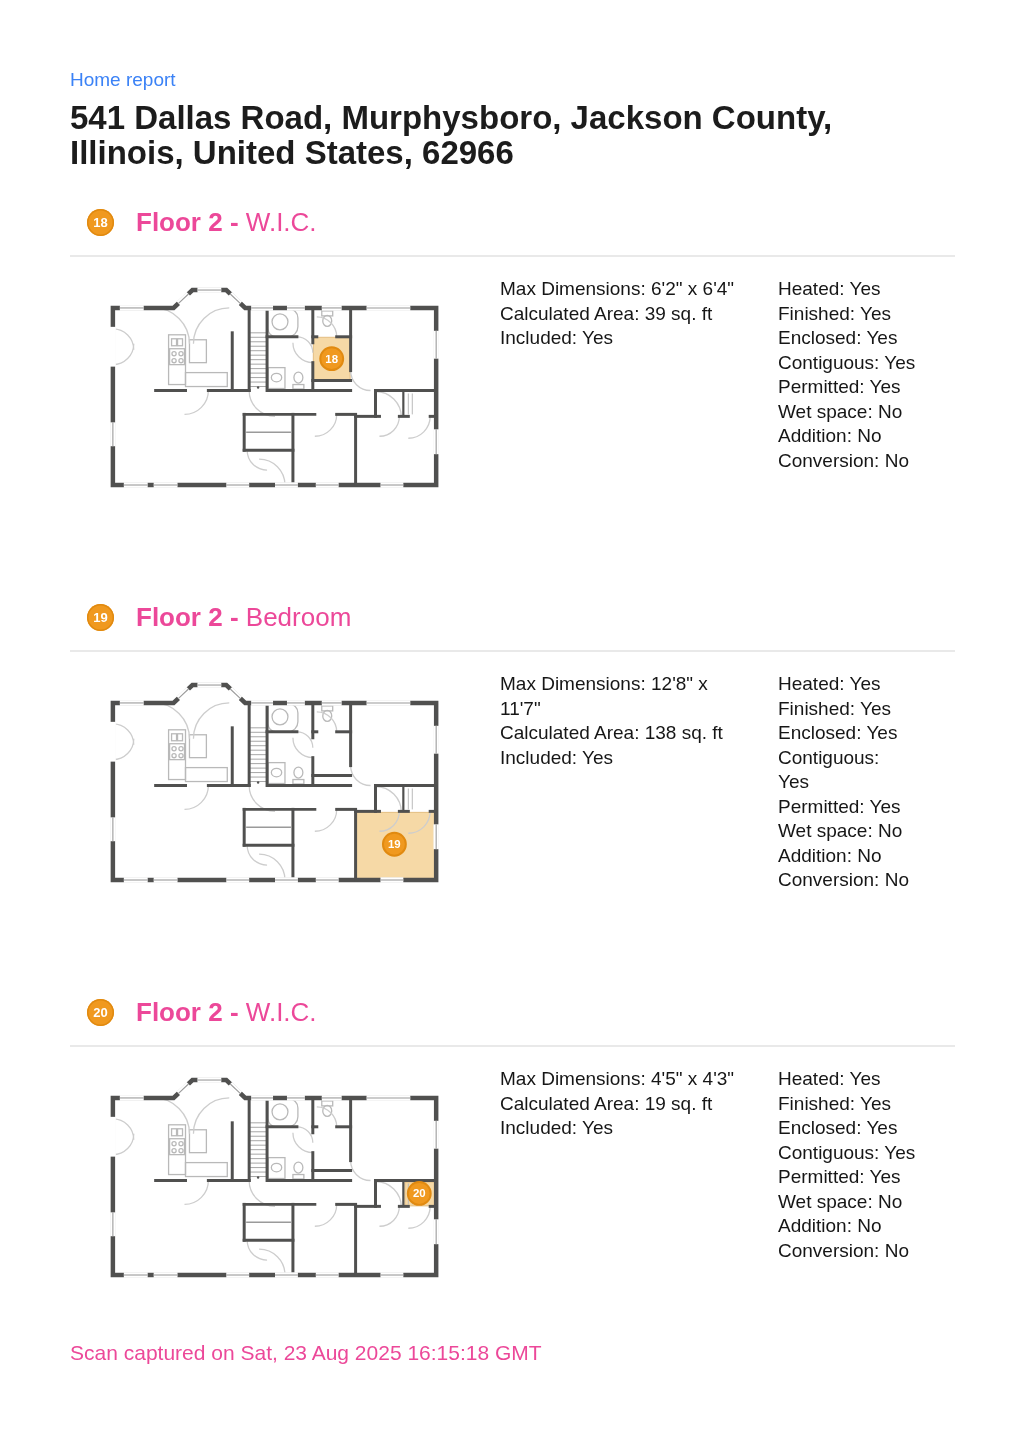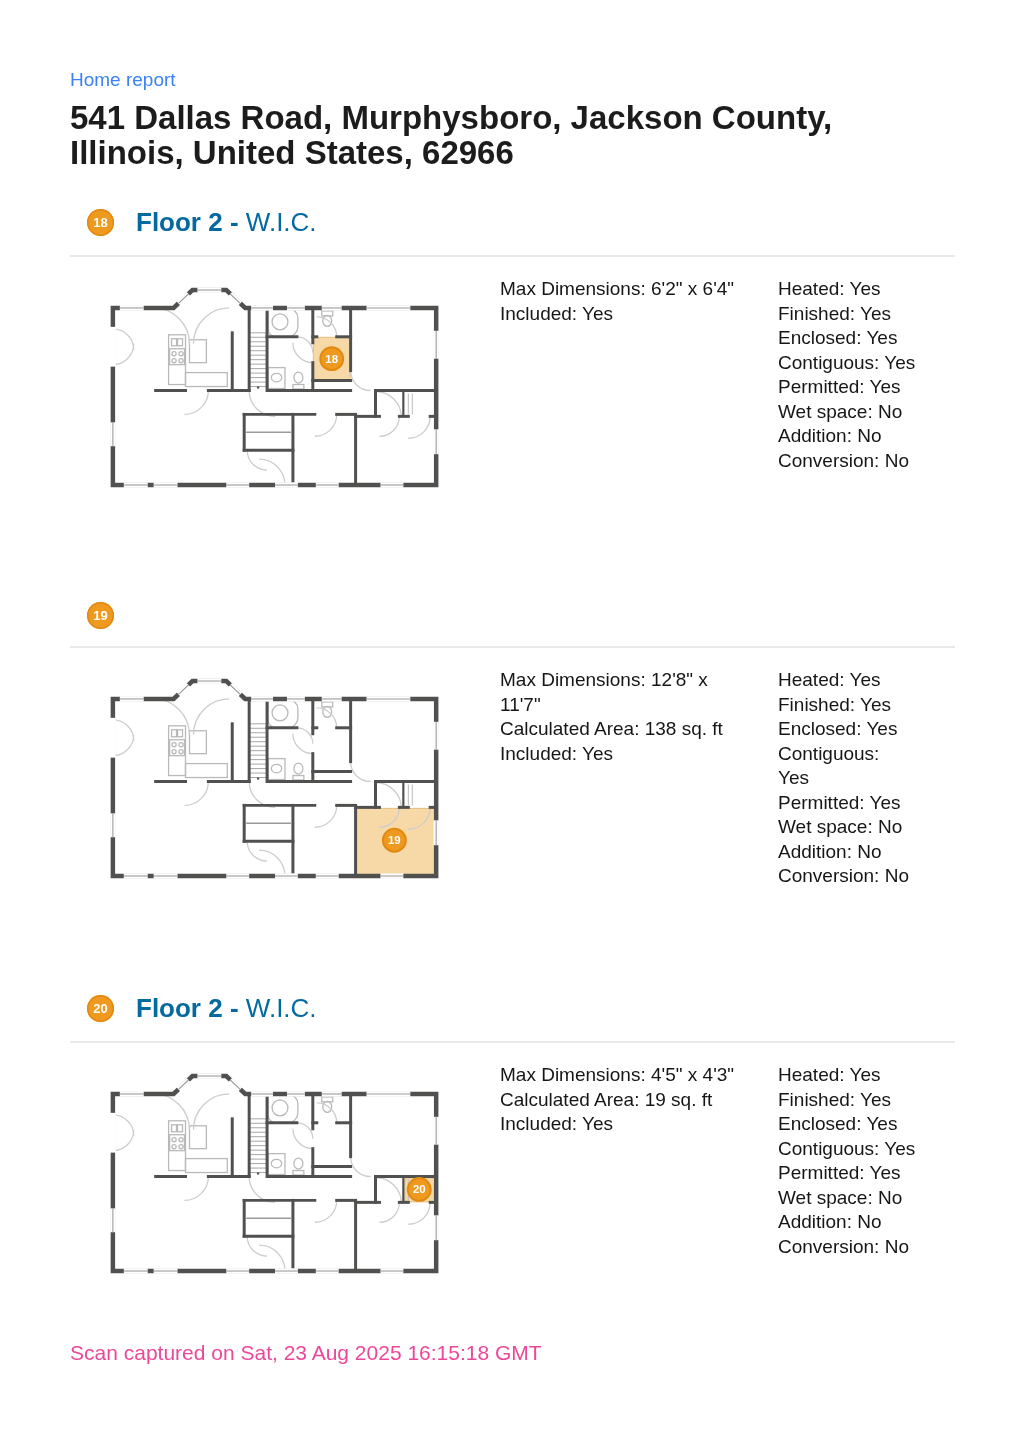--- a/index.html
+++ b/index.html
@@ -16,21 +16,21 @@
   }
   section.room-section { margin-top:37px; }
   section.room-section + section.room-section { margin-top:93px; }
   .section-heading { display:flex; align-items:center; gap:22px; padding-left:17px; }
   .badge {
     width:27px; height:27px; border-radius:50%; flex:0 0 27px;
     background:#f0991f; box-shadow:inset 0 0 0 1.5px #e18a10;
     color:#fff; font-size:13px; font-weight:700;
     display:flex; align-items:center; justify-content:center;
   }
-  h2.section-title { margin:0; font-size:26px; font-weight:400; color:#0369a1; }
+  h2.section-title { margin:0; font-size:26px; font-weight:400; color:#ec4899; }
   .section-title .floor { font-weight:700; }
   hr.divider { border:none; border-top:2px solid #e9e9e9; margin:17px 0 0; }
   .section-body { display:flex; margin-top:18px; }
   .plan-col { width:430px; flex:0 0 430px; }
   svg.plan { display:block; margin-left:20px; width:378px; height:234px; }
   .details { display:flex; gap:32px; font-size:19px; line-height:24.5px; padding-top:2px; color:#161616; }
   .col-main { width:246px; flex:0 0 246px; }
   .col-flags { width:166px; }
   section.sec-1 .col-flags { width:132px; }
   .detail-row b, .flag-row b { font-weight:400; }
@@ -180,39 +180,41 @@
             <line x1="348" y1="56" x2="348" y2="84" stroke="#9a9a9a" stroke-width="1.1"></line>
             <line x1="348" y1="155" x2="348" y2="180" stroke="#ffffff" stroke-width="5.5"></line>
             <line x1="348" y1="155" x2="348" y2="180" stroke="#9a9a9a" stroke-width="1.1"></line>
             <circle cx="243" cy="84" r="11.5" fill="#f0991f" stroke="#e18a10" stroke-width="2"></circle>
             <text x="243" y="88" text-anchor="middle" font-size="11.5" font-weight="bold" fill="#ffffff" font-family="Liberation Sans, sans-serif">18</text>
           </svg>
       </div>
       <div class="details">
         <div class="col-main">
             <div class="detail-row"><b>Max Dimensions:</b> 6'2" x 6'4"</div>
+            <div class="detail-row"><b>Calculated Area:</b> 39 sq. ft</div>
             <div class="detail-row"><b>Included:</b> Yes</div>
           </div>
         <div class="col-flags">
             <div class="flag-row"><b>Heated:</b> Yes</div>
             <div class="flag-row"><b>Finished:</b> Yes</div>
             <div class="flag-row"><b>Enclosed:</b> Yes</div>
             <div class="flag-row"><b>Contiguous:</b> Yes</div>
             <div class="flag-row"><b>Permitted:</b> Yes</div>
             <div class="flag-row"><b>Wet space:</b> No</div>
             <div class="flag-row"><b>Addition:</b> No</div>
             <div class="flag-row"><b>Conversion:</b> No</div>
           </div>
       </div>
     </div>
   </section>
 
   <section class="room-section sec-1">
     <div class="section-heading">
       <span class="badge">19</span>
+      <h2 class="section-title"><span class="floor">Floor 2 -</span> <span class="room">Bedroom</span></h2>
     </div>
     <hr class="divider">
     <div class="section-body">
       <div class="plan-col">
         <svg class="plan" viewBox="0 0 380 235">
             <rect x="266.5" y="143" width="80.5" height="66.5" fill="#f6d9a6" stroke="#e3bd80" stroke-width="1"></rect>
             <g fill="none" stroke="#b9b9b9" stroke-width="1.3">
               <rect x="79" y="60" width="17" height="50"></rect>
               <rect x="96" y="98" width="42" height="14"></rect>
               <rect x="100" y="65" width="17" height="23"></rect>

